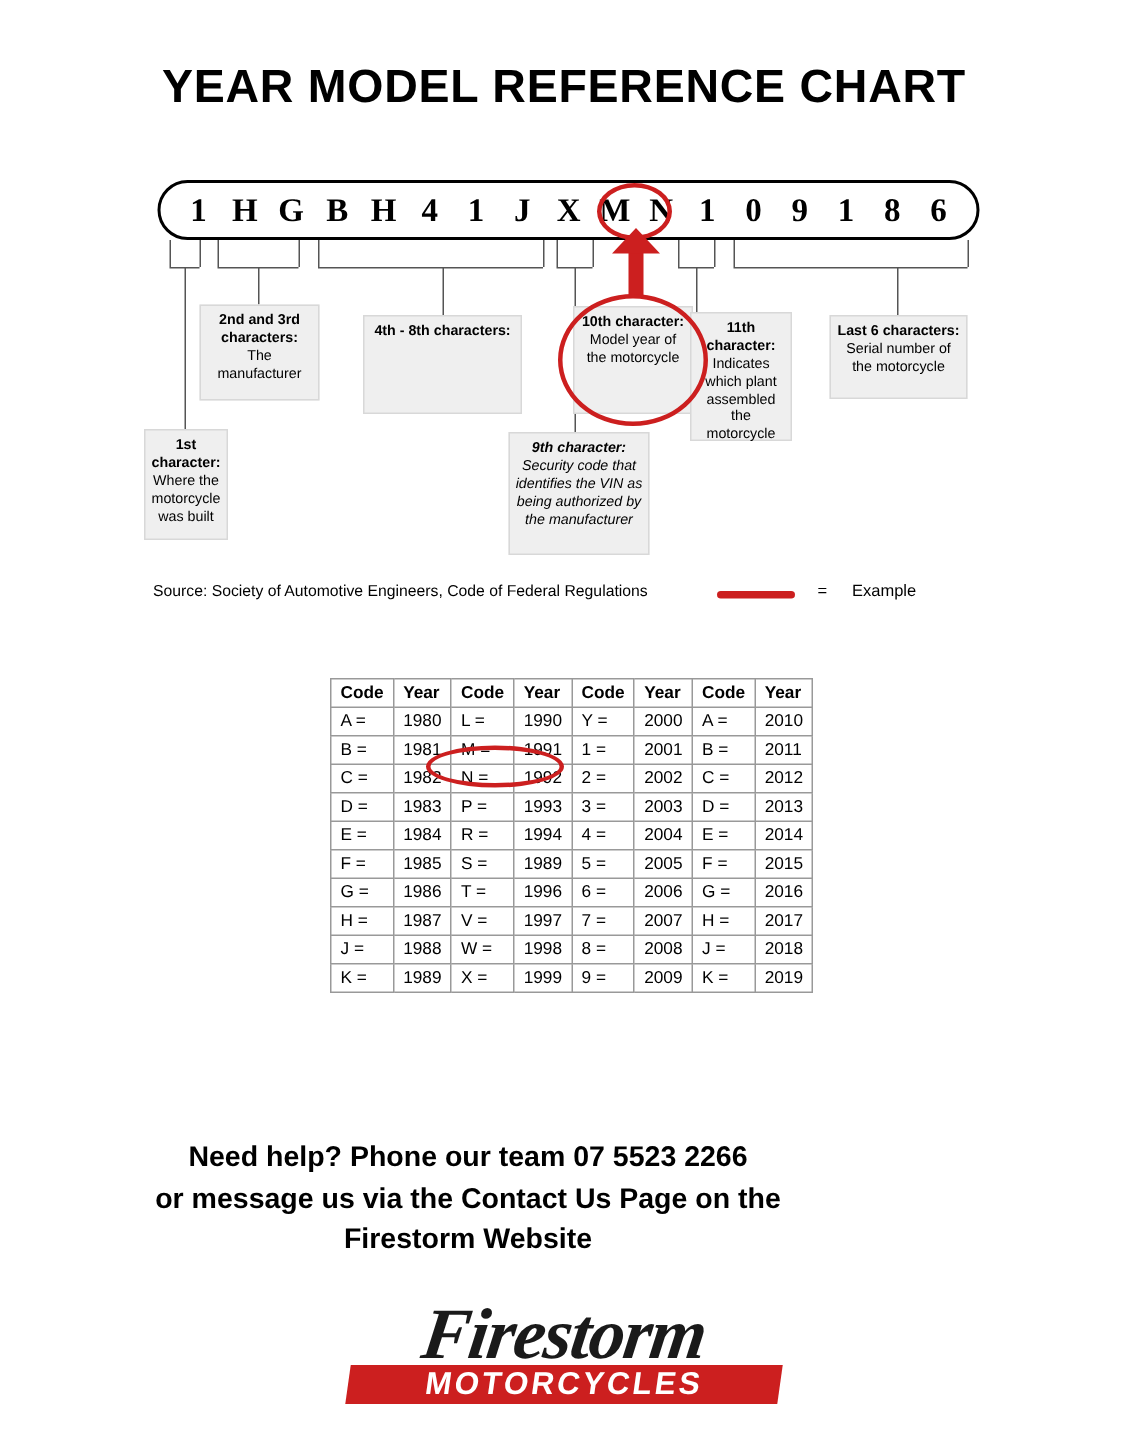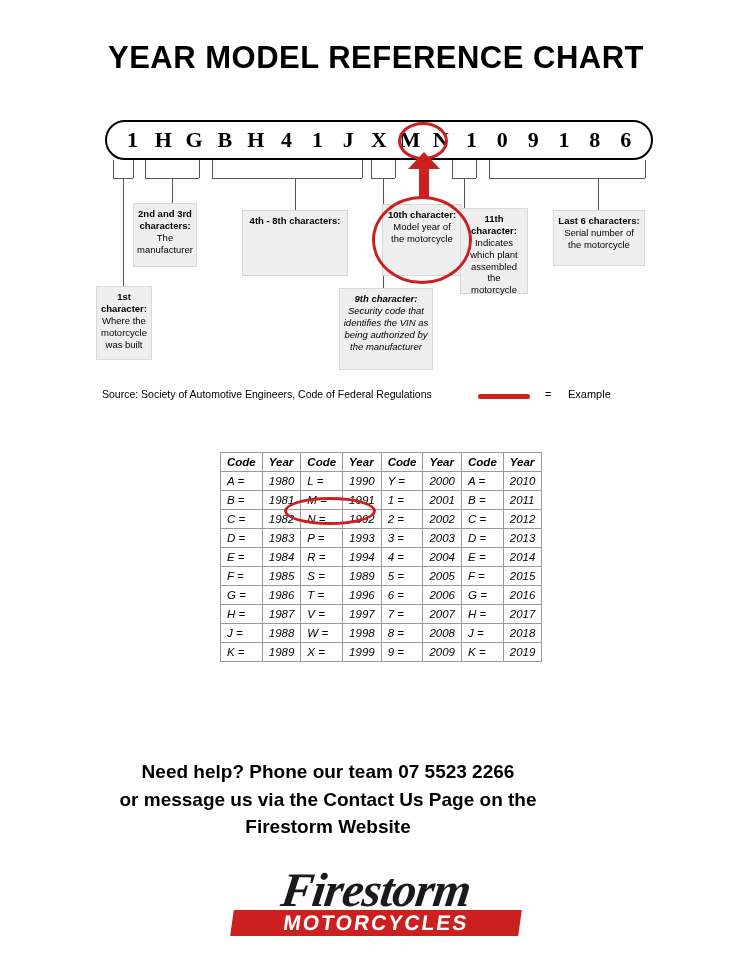--- a/index.html
+++ b/index.html
@@ -115,21 +115,20 @@
     font-size: 11px;
   }
 
   
   .year-table {
     position: absolute;
     left: 220px;
     top: 452px;
     border-collapse: collapse;
     font-size: 11.5px;
-    font-style: italic;
   }
   .year-table th, .year-table td {
     border: 1px solid #999;
     padding: 3px 6px;
     height: 19px;
     box-sizing: border-box;
     text-align: left;
     white-space: nowrap;
   }
   .year-table th {
@@ -152,21 +151,20 @@
   
   .help {
     position: absolute;
     top: 758px;
     left: 0;
     width: 624px;
     text-align: center;
     font-size: 19px;
     font-weight: bold;
     line-height: 1.45;
-    margin-left: 16px;
   }
 
   
   .logo {
     position: absolute;
     top: 862px;
     left: 196px;
     width: 360px;
     height: 78px;
   }
@@ -257,21 +255,21 @@
 <div class="lead vline" style="left:489px; top:160px; height:18px;"></div>
 <div class="lead hline" style="left:489px; top:178px; width:156px;"></div>
 <div class="lead vline" style="left:645px; top:160px; height:18px;"></div>
 <div class="lead vline" style="left:598px; top:178px; height:32px;"></div>
 
 <div class="note" style="left:96px; top:286px; width:56px; height:74px;">
   <b>1st character:</b><br>
   <span>Where the motorcycle was built</span>
 </div>
 
-<div class="note" style="left:133px; top:203px; width:64px; height:64px;">
+<div class="note" style="left:133px; top:203px; width:80px; height:64px;">
   <b>2nd and 3rd characters:</b><br>
   <span>The manufacturer</span>
 </div>
 
 <div class="note" style="left:242px; top:210px; width:106px; height:66px;">
   <b>4th - 8th characters:</b><br>
 </div>
 
 <div class="note" style="left:339px; top:288px; width:94px; height:82px;font-style:italic;">
   <b>9th character:</b><br>

